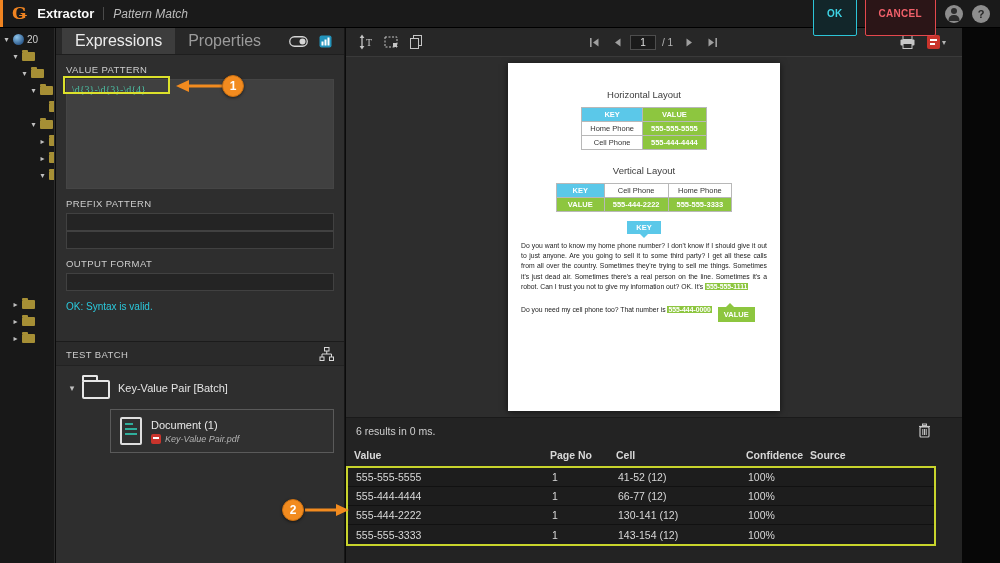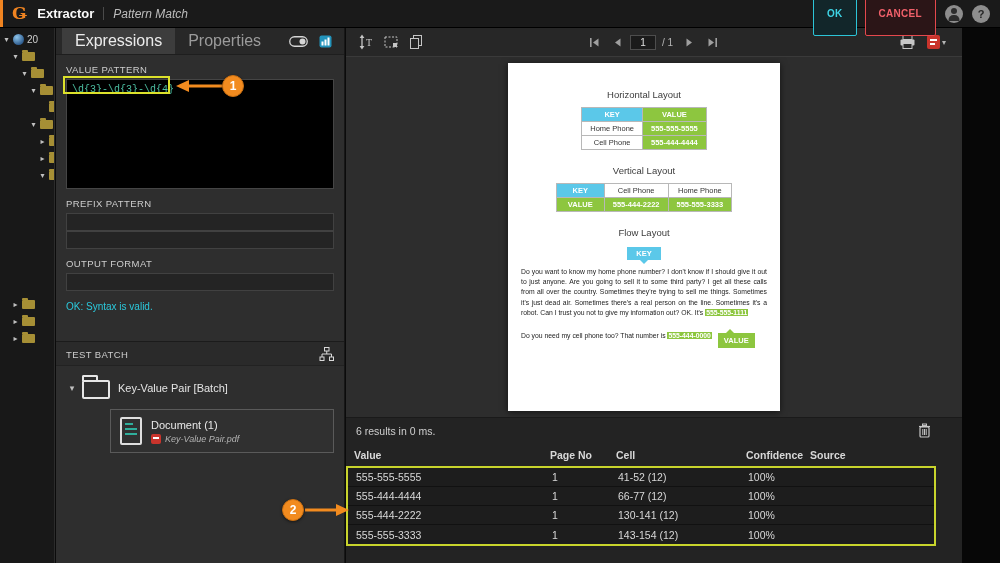--- a/index.html
+++ b/index.html
@@ -36,22 +36,22 @@
   .tree-label { font-size:10px; color:#cfcfcf; margin-left:3px; }
 
   
   .left-panel { position:absolute; top:28px; left:56px; width:289px; bottom:0; background:#2e2e2e; border-right:1px solid #171717; }
   .tabbar { height:27px; background:#282828; border-bottom:1px solid #1e1e1e; display:flex; align-items:stretch; padding-left:6px; }
   .tab { display:flex; align-items:center; padding:12px 13px; font-size:16px; color:#9b9b9b; cursor:pointer; }
   .tab.active { background:#3d3d3d; color:#ececec; }
   .tab-icons { margin-left:auto; display:flex; align-items:center; gap:7px; padding-right:9px; }
   .panel-body { padding:0 10px; }
   .section-label { margin:9px 0 4px; font-size:9.5px; font-weight:normal; color:#cdcdcd; letter-spacing:.4px; }
-  .pattern-box { height:110px; background:#000000; border:1px solid #454545; padding:4px 5px;
-    font-family:Liberation Mono, monospace; font-size:10px; color:#4cbfa2; cursor:text; }
+  .pattern-box { height:110px; background:#404040; border:1px solid #454545; padding:4px 5px;
+    font-family:Liberation Serif, serif; font-size:10px; color:#4cbfa2; cursor:text; }
   .field { display:block; width:100%; height:18px; background:#242424; border:1px solid #414141;
     color:#ddd; font-size:10px; padding:0 4px; }
   .syntax-status { margin-top:10px; font-size:10px; color:#2bc8db; }
   .tb-section { margin-top:29px; border-top:1px solid #1b1b1b; }
   .tb-header { display:flex; align-items:center; padding:5px 10px 4px; border-bottom:1px solid #222; background:#2a2a2a; }
   .tb-header .section-label { margin:0; }
   .tb-icon { margin-left:auto; cursor:pointer; display:inline-flex; }
   .tb-body { padding:10px 10px 0; }
   .batch-row { display:flex; align-items:center; cursor:pointer; }
   .expander.big { font-size:9px; width:12px; }
@@ -370,21 +370,20 @@
             <td>Home Phone</td>
           </tr>
           <tr>
             <td class="cell-val-h">VALUE</td>
             <td class="cell-green">555-444-2222</td>
             <td class="cell-green">555-555-3333</td>
           </tr>
         </tbody>
           </table>
 
-        <div class="pg-title">Flow Layout</div>
         <div class="key-tag">KEY</div>
         <p class="flow-para"><span>Do you want to know my home phone number? I don't know if I should give it out to just anyone. Are you going to sell it to some third party? I get all these calls from all over the country. Sometimes they're trying to sell me things. Sometimes it's just dead air. Sometimes there's a real person on the line. Sometimes it's a robot. Can I trust you not to give my information out? OK. It's </span><span class="green-hl">555-555-1111</span></p>
         <p class="flow-para flow-para2"><span>Do you need my cell phone too? That number is </span><span class="green-hl">555-444-0000</span><span class="value-tag">VALUE</span></p>
       </div>
     </div>
 
     <div class="status-bar">
       <span class="status-text">6 results in 0 ms.</span>
       <span class="ticon trash">
         <svg width="13" height="15" viewBox="0 0 13 15">

